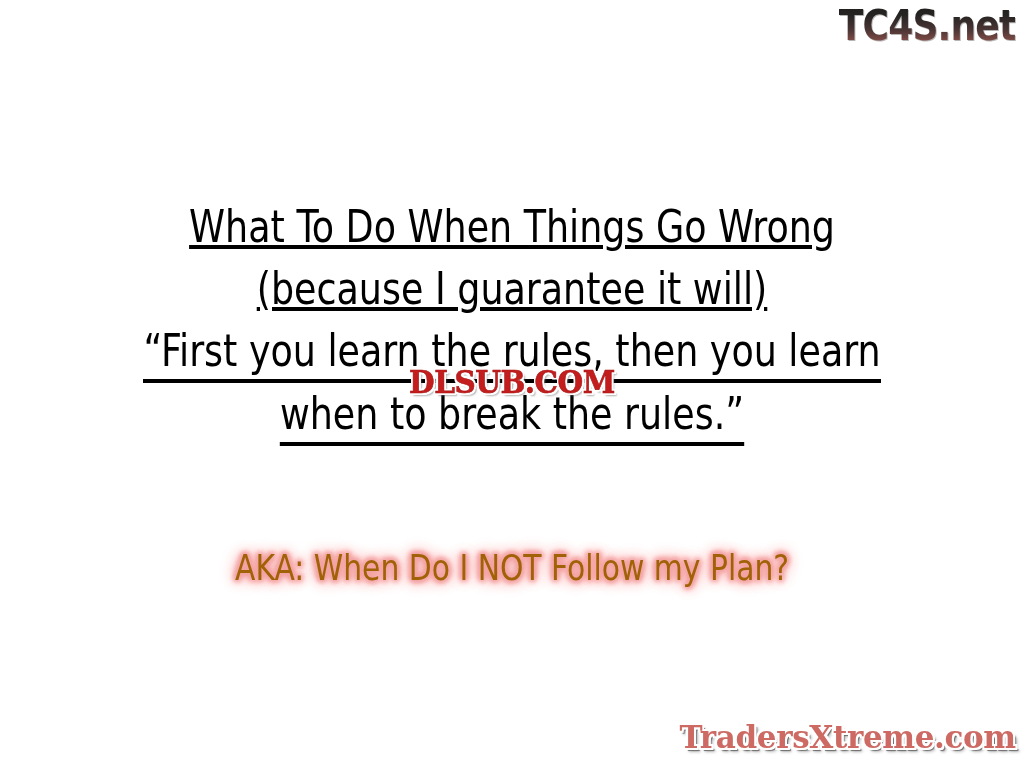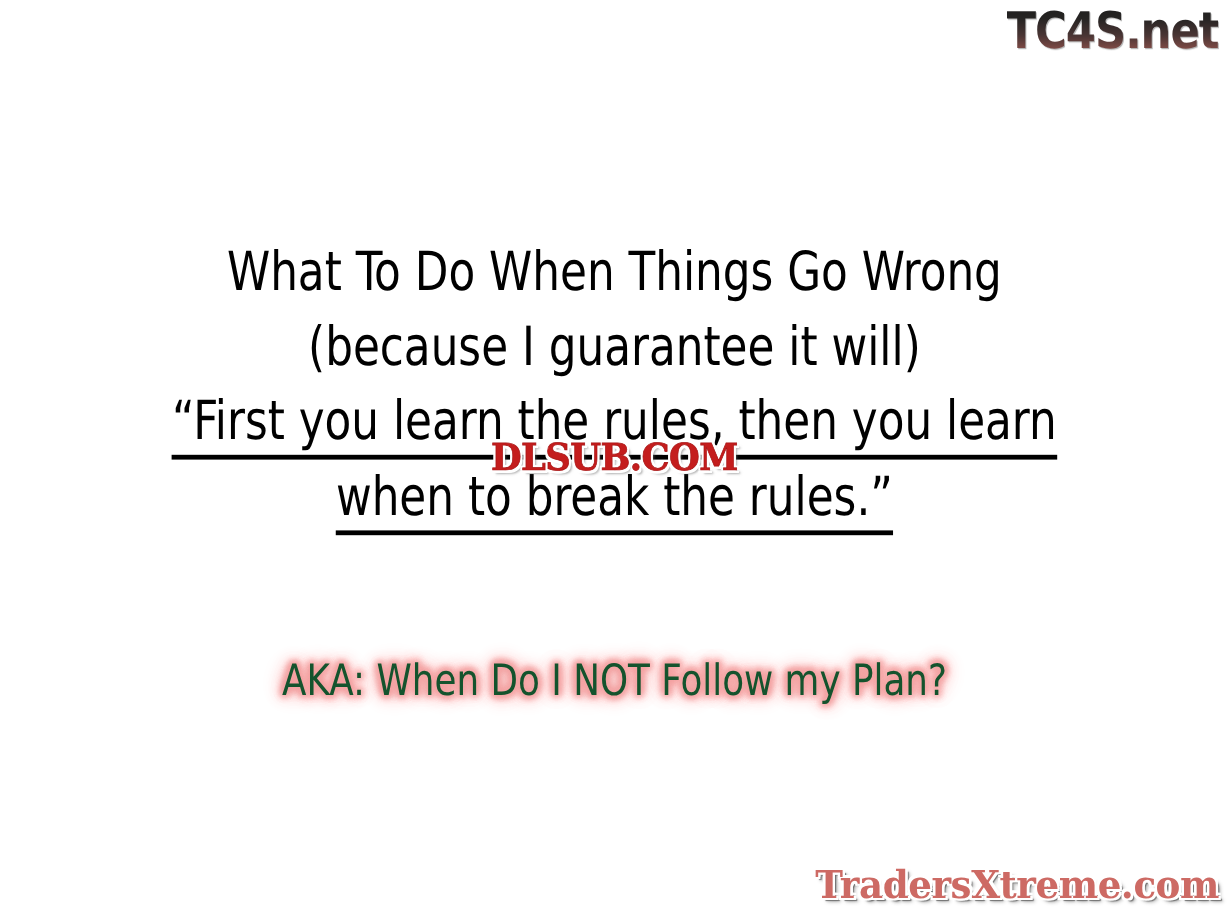--- a/index.html
+++ b/index.html
@@ -46,20 +46,21 @@
     white-space: nowrap;
   }
 
   
   .body-block {
     position: absolute;
     left: 0;
     right: 0;
     top: 196px;
     text-align: center;
+    text-decoration: underline;
   }
   .line {
     display: block;
     font-family: "DejaVu Sans Condensed", "Liberation Sans Narrow", "Liberation Sans", sans-serif;
     font-size: 45px;
     line-height: 62px;
     color: #000000;
     font-weight: 400;
     white-space: nowrap;
     transform: scaleX(0.90);
@@ -96,21 +97,21 @@
   
   .aka-line {
     position: absolute;
     left: 0;
     right: 0;
     top: 545px;
     text-align: center;
     font-family: "DejaVu Sans Condensed", "Liberation Sans Narrow", "Liberation Sans", sans-serif;
     font-size: 36px;
     line-height: 46px;
-    color: #14532d;
+    color: #a16207;
     white-space: nowrap;
   }
   .aka-line .glow {
     display: inline-block;
     transform: scaleX(0.92);
     text-shadow:
       0 0 7px #f3a0a0,  0 0 7px #f3a0a0,
       0 0 11px #f09a9a, 0 0 14px #f3a8a8,
       0 0 18px #f6b6b6, 0 0 22px #f8c4c4,
       2px 0 6px #f0a0a0, -2px 0 6px #f0a0a0,

